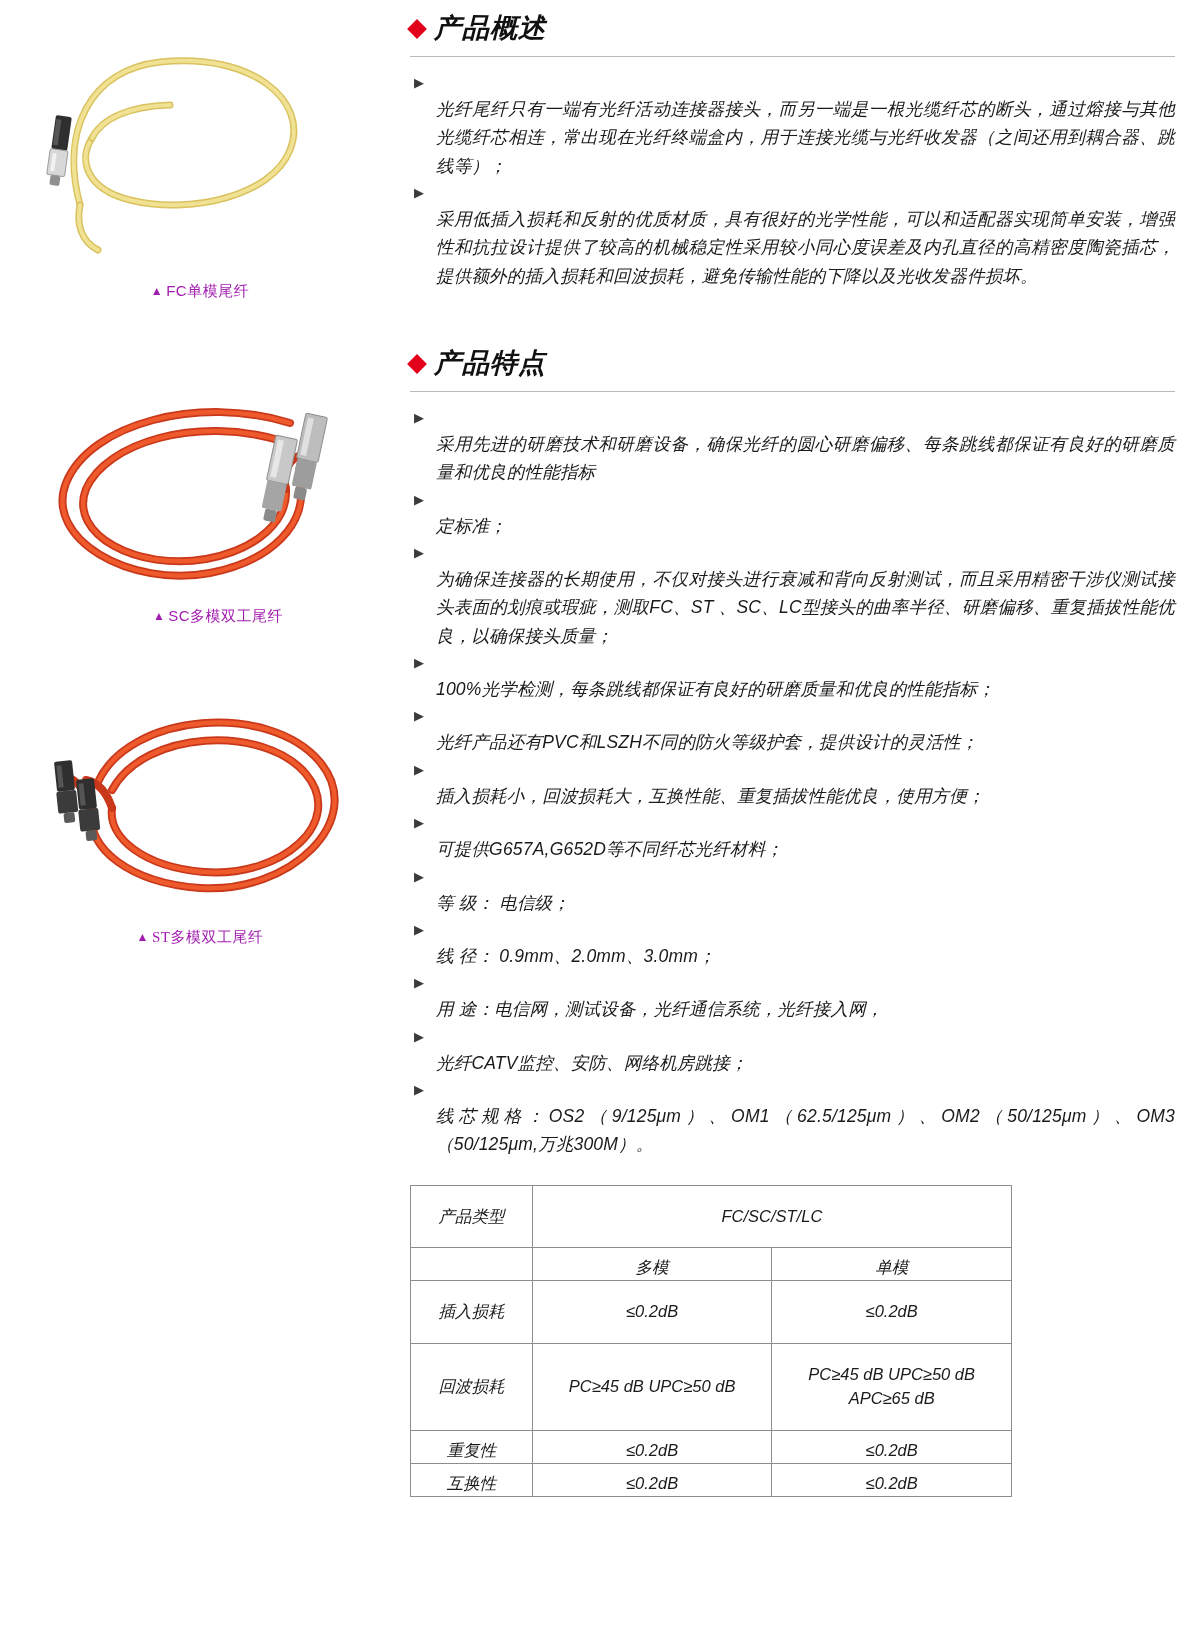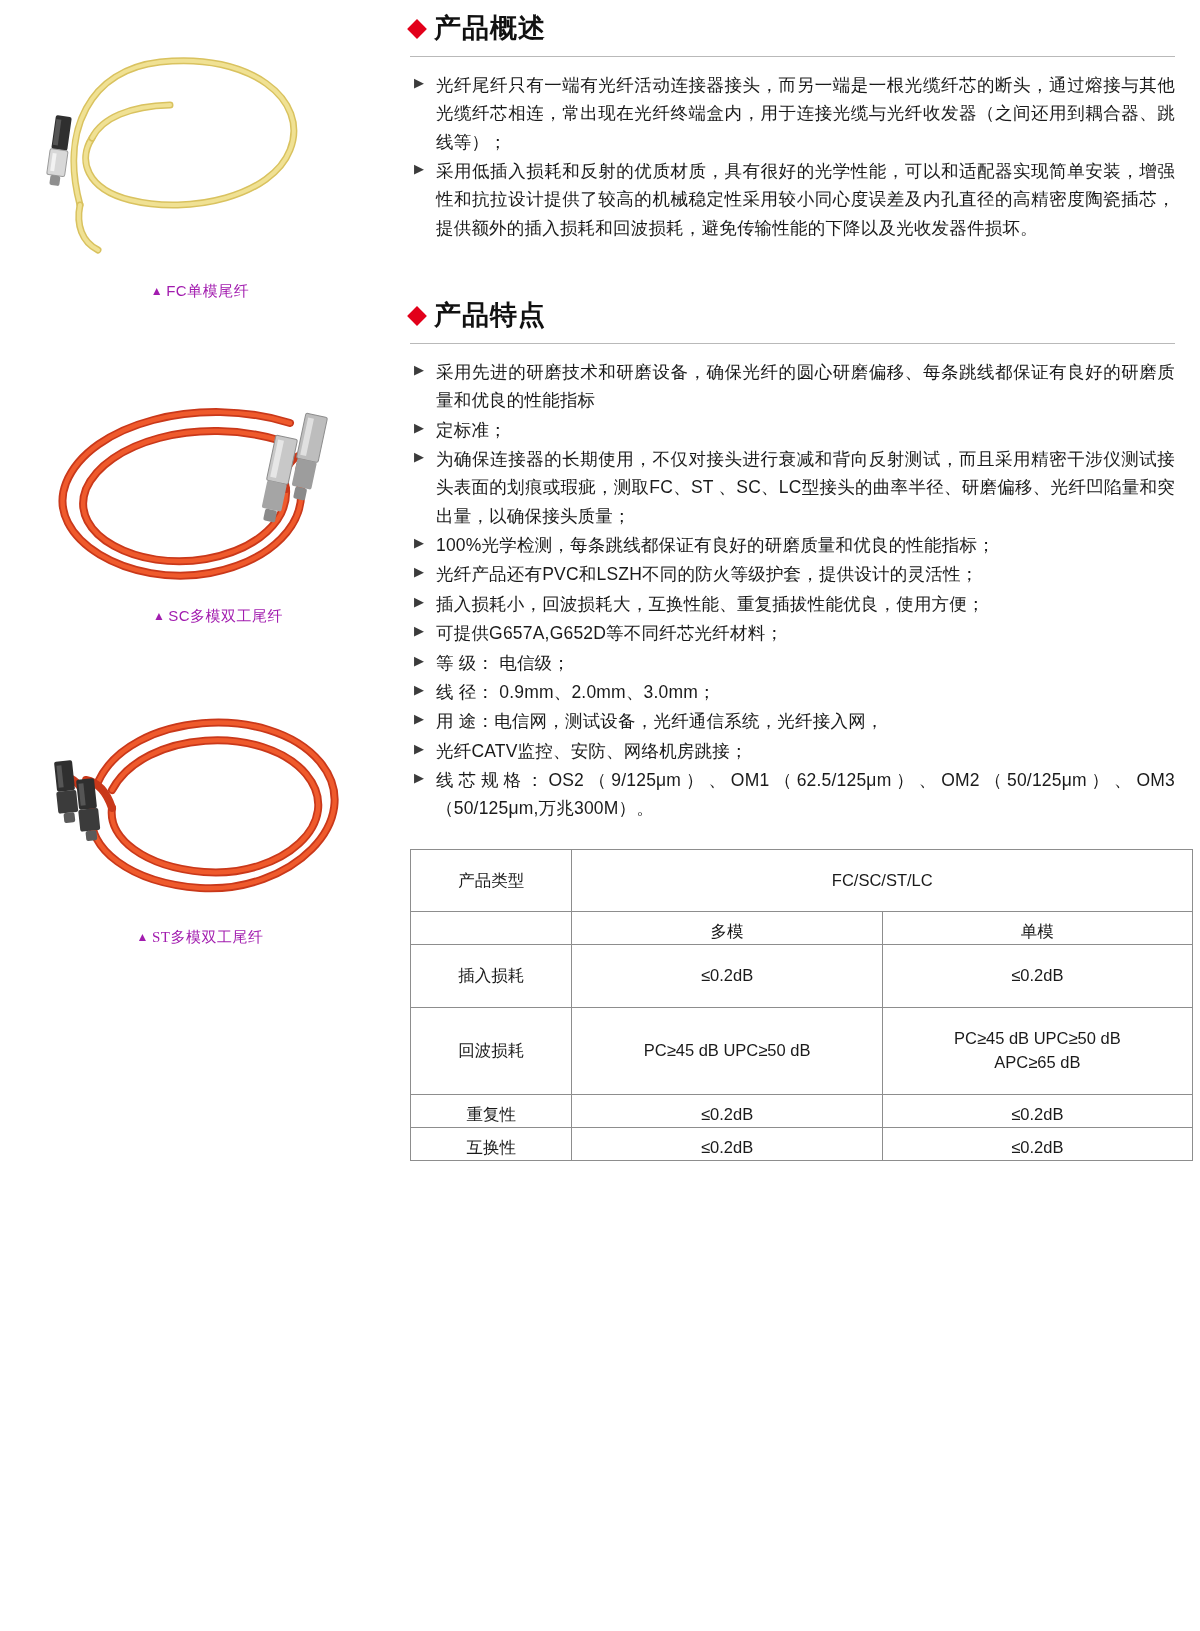--- a/index.html
+++ b/index.html
@@ -52,20 +52,21 @@
     position: relative;
     top: -1px;
   }
 
   
   .right-col {
     width: 800px;
     flex: 0 0 800px;
     padding: 10px 25px 0 10px;
     box-sizing: border-box;
+    font-style: italic;
   }
   .section-title-row {
     display: flex;
     align-items: center;
     gap: 10px;
   }
   .diamond {
     width: 14px;
     height: 14px;
     background: #e2001a;
@@ -101,30 +102,31 @@
     flex: 0 0 26px;
     color: #3b3b3b;
     font-size: 13px;
     line-height: 1.9;
     padding-left: 4px;
     box-sizing: border-box;
   }
   ul.bullets li .bullet-text {
     flex: 1;
     text-align: justify;
+    margin-top: 24px;
   }
   .sec-gap {
     height: 54px;
   }
 
   
   .spec-table {
     margin-top: 26px;
     border-collapse: collapse;
-    width: 783px;
+    width: 602px;
     font-size: 16.5px;
   }
   .spec-table td {
     border: 1px solid #8d8d8d;
     text-align: center;
     vertical-align: middle;
     padding: 12px 6px;
     line-height: 1.45;
   }
   .spec-table td.label-col {
@@ -271,21 +273,21 @@
         <li>
             <span class="bullet-mark">▶</span>
             <span class="bullet-text">采用先进的研磨技术和研磨设备，确保光纤的圆心研磨偏移、每条跳线都保证有良好的研磨质量和优良的性能指标</span>
           </li>
         <li>
             <span class="bullet-mark">▶</span>
             <span class="bullet-text">定标准；</span>
           </li>
         <li>
             <span class="bullet-mark">▶</span>
-            <span class="bullet-text">为确保连接器的长期使用，不仅对接头进行衰减和背向反射测试，而且采用精密干涉仪测试接头表面的划痕或瑕疵，测取FC、ST 、SC、LC型接头的曲率半径、研磨偏移、光纤凹陷量和突出量，以确保接头质量；</span>
+            <span class="bullet-text">为确保连接器的长期使用，不仅对接头进行衰减和背向反射测试，而且采用精密干涉仪测试接头表面的划痕或瑕疵，测取FC、ST 、SC、LC型接头的曲率半径、研磨偏移、重复插拔性能优良，以确保接头质量；</span>
           </li>
         <li>
             <span class="bullet-mark">▶</span>
             <span class="bullet-text">100%光学检测，每条跳线都保证有良好的研磨质量和优良的性能指标；</span>
           </li>
         <li>
             <span class="bullet-mark">▶</span>
             <span class="bullet-text">光纤产品还有PVC和LSZH不同的防火等级护套，提供设计的灵活性；</span>
           </li>
         <li>

